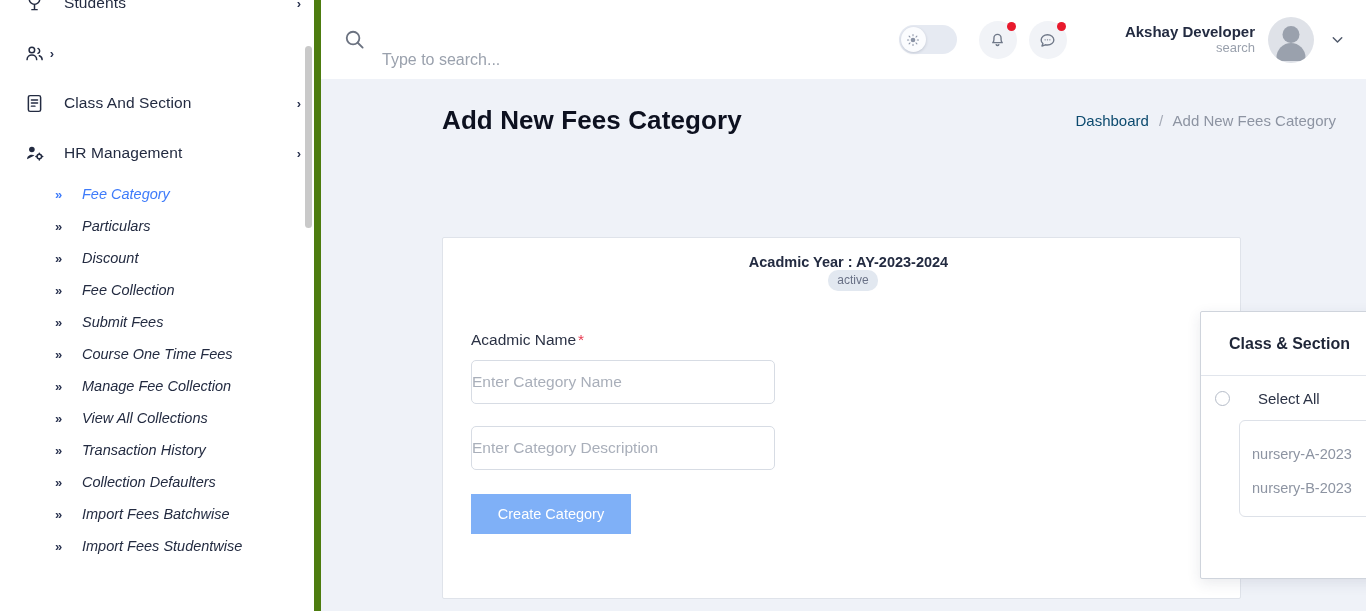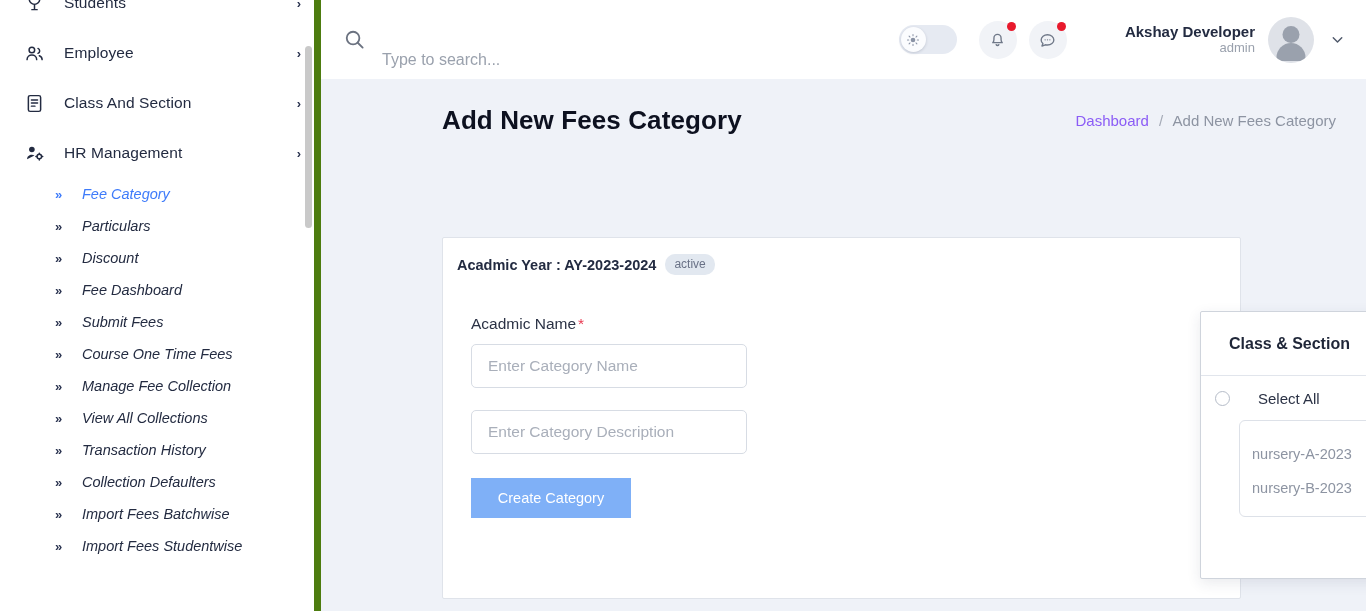--- a/index.html
+++ b/index.html
@@ -187,57 +187,58 @@
   }
   .page-title {
     font-size: 26px; font-weight: 700; color: #0d1120;
     letter-spacing: .1px;
   }
   .breadcrumb {
     margin-left: auto;
     font-size: 15px; color: #8d94a2;
     white-space: nowrap;
   }
-  .crumb-link { color: #8b5cf6; cursor: pointer; }
+  .crumb-link { color: #0c4a6e; cursor: pointer; }
   .crumb-sep { margin: 0 6px; color: #a4aab6; }
   .crumb-current { color: #8d94a2; }
 
   .card {
     position: absolute;
     left: 121px; top: 158px;
     width: 799px; height: 362px;
     background: #ffffff;
     border: 1px solid #dfe3ea;
     border-radius: 2px;
   }
   .card-head {
     display: flex; align-items: center;
     padding: 16px 0 0 14px;
+    flex-direction: column;
   }
   .ay-text { font-size: 14.5px; font-weight: 700; color: #232b41; }
   .ay-badge {
     margin-left: 9px;
     background: #e2e8f0;
     color: #697186;
     font-size: 12px;
     border-radius: 10px;
     padding: 3px 9px 4px;
   }
   .form-area { padding: 40px 0 0 28px; width: 360px; }
   .field-label {
     font-size: 15.5px; color: #2b3245;
     margin-bottom: 11px;
   }
   .req { color: #e8384f; margin-left: 2px; }
   .text-input {
-    width: 276px; height: 44px;
+    width: 304px; height: 44px;
     border: 1px solid #d7dce4;
     border-radius: 5px;
     background: #fff;
-    padding: 0 16px;
+    padding: 0 0;
     font-family: "Liberation Sans", sans-serif;
     font-size: 15.5px;
     color: #a21caf;
     outline: none;
   }
   .text-input::placeholder { color: #a9afba; }
   .field-gap { height: 22px; }
   .btn-primary {
     margin-top: 24px;
     width: 160px; height: 40px;
@@ -319,21 +320,20 @@
 
         <div class="nav-item">
           <span class="nav-icon">
             <svg width="21" height="21" viewBox="0 0 24 24" fill="none" stroke="currentColor" stroke-width="1.7" stroke-linecap="round" stroke-linejoin="round">
               <circle cx="9" cy="8" r="3.2"></circle>
               <path d="M3.5 19c0-3.1 2.5-5.2 5.5-5.2s5.5 2.1 5.5 5.2"></path>
               <path d="M16 6.2a3 3 0 0 1 0 5.6"></path>
                 <path d="M17.5 14.6c2 .7 3.2 2.3 3.2 4.4"></path>
             </svg>
           </span>
-          <span class="nav-label">Employee</span>
           <span class="nav-caret">›</span>
         </div>
 
         <div class="nav-item">
           <span class="nav-icon">
             <svg width="21" height="21" viewBox="0 0 24 24" fill="none" stroke="currentColor" stroke-width="1.7" stroke-linecap="round" stroke-linejoin="round">
               <rect x="5" y="3" width="14" height="18" rx="2"></rect>
               <path d="M8.5 8h7M8.5 11.5h7M8.5 15h4"></path>
             </svg>
           </span>
@@ -362,21 +362,21 @@
         <div class="sub-item">
           <span class="sub-arrow">»</span>
           <span class="sub-label">Particulars</span>
         </div>
         <div class="sub-item">
           <span class="sub-arrow">»</span>
           <span class="sub-label">Discount</span>
         </div>
         <div class="sub-item">
           <span class="sub-arrow">»</span>
-          <span class="sub-label">Fee Dashboard</span>
+          <span class="sub-label">Fee Collection</span>
         </div>
         <div class="sub-item">
           <span class="sub-arrow">»</span>
           <span class="sub-label">Submit Fees</span>
         </div>
         <div class="sub-item">
           <span class="sub-arrow">»</span>
           <span class="sub-label">Course One Time Fees</span>
         </div>
         <div class="sub-item">
@@ -447,21 +447,21 @@
         <div class="icon-btn">
           <svg width="19" height="19" viewBox="0 0 24 24" fill="none" stroke="currentColor" stroke-width="1.7" stroke-linecap="round" stroke-linejoin="round">
             <path d="M20 12.5c0 3.6-3.6 6.5-8 6.5-.9 0-1.8-.1-2.6-.35L5 20.2l1.2-3.1C4.8 15.9 4 14.3 4 12.5 4 8.9 7.6 6 12 6s8 2.9 8 6.5z"></path>
             <path d="M9 12.4h.01M12 12.4h.01M15 12.4h.01"></path>
           </svg>
           <span class="badge-dot"></span>
         </div>
 
         <div class="user-block">
           <div class="user-name">Akshay Developer</div>
-          <div class="user-role">admin</div>
+          <div class="user-role">search</div>
         </div>
 
         <div class="avatar">
           <span class="head"></span>
           <span class="body"></span>
         </div>
 
         <div class="chev-down">
           <svg width="17" height="17" viewBox="0 0 24 24" fill="none" stroke="currentColor" stroke-width="2" stroke-linecap="round" stroke-linejoin="round">
             <path d="M6 9.5l6 6 6-6"></path>

